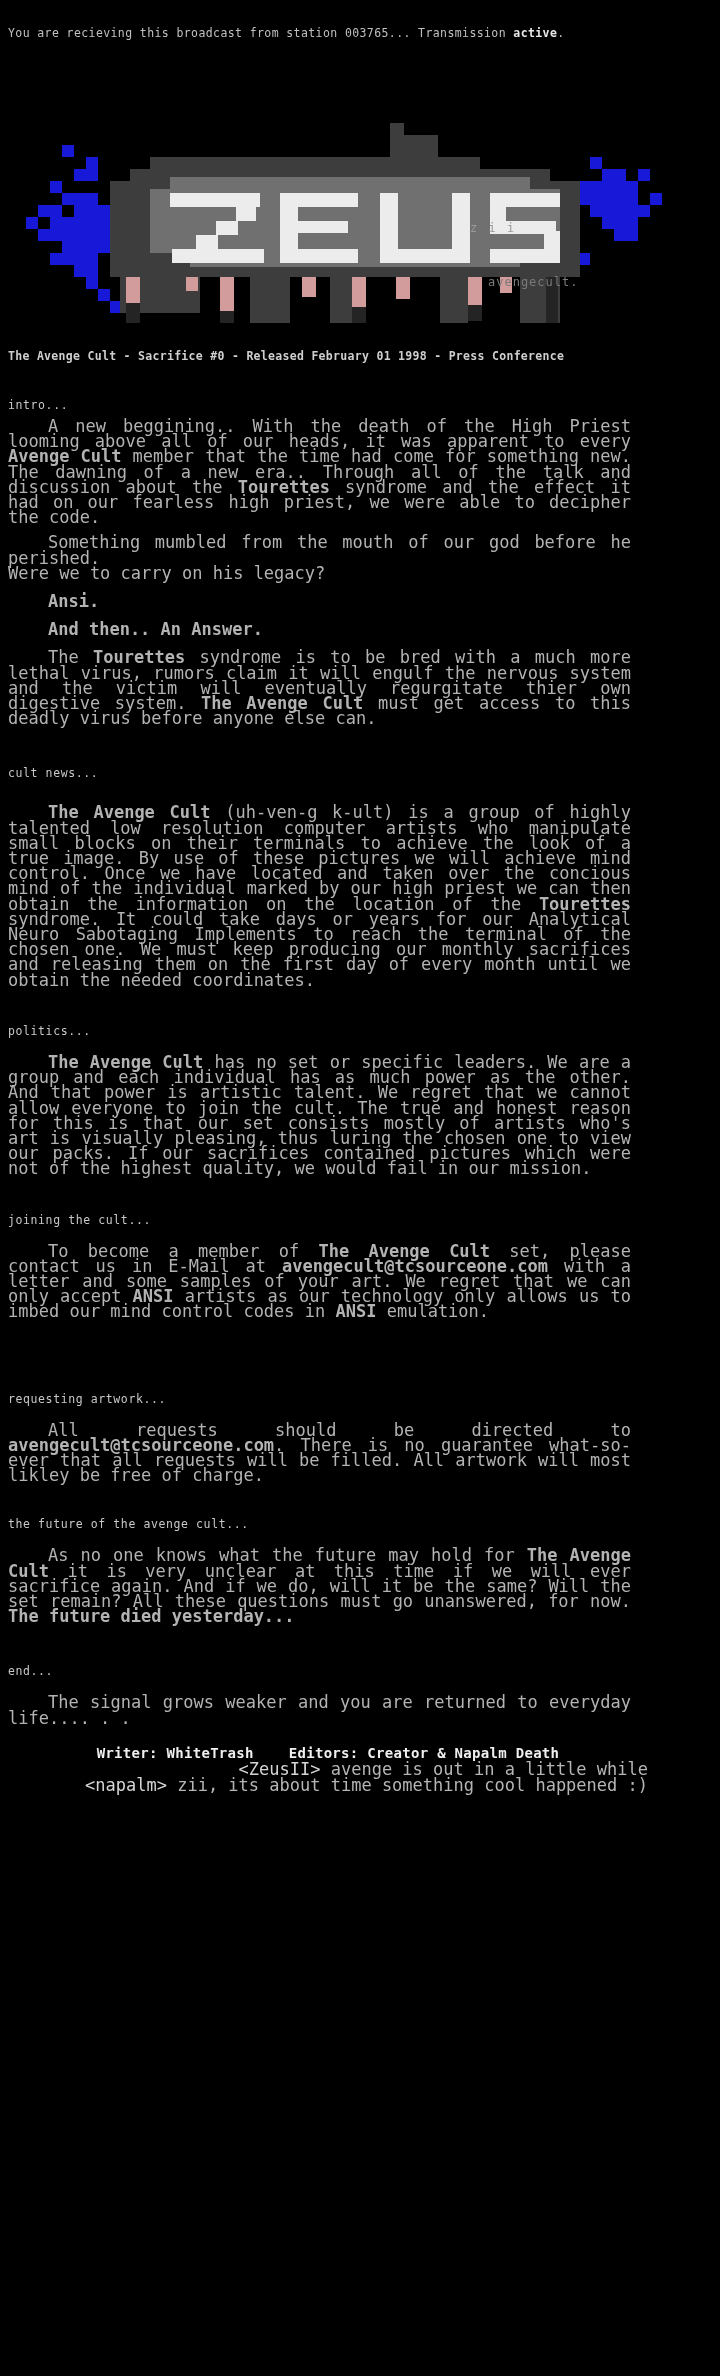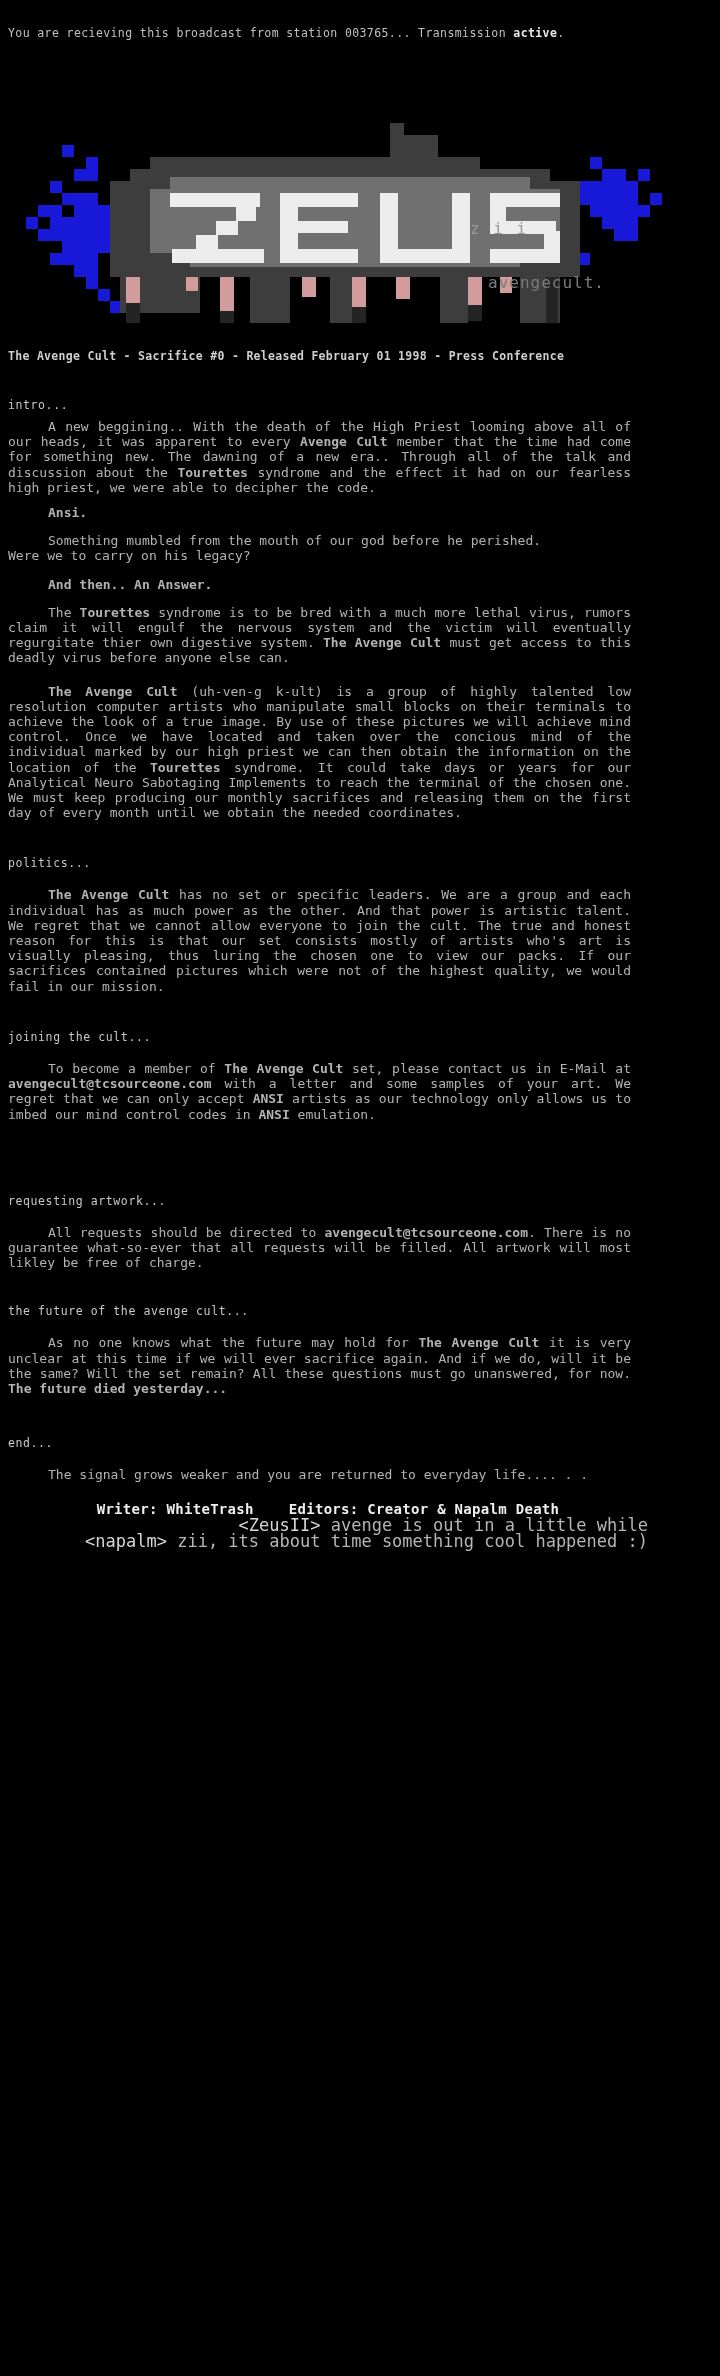--- a/index.html
+++ b/index.html
@@ -39,21 +39,21 @@
     margin-top: 12px;
     overflow: hidden;
   }
   .logo-canvas {
     position: absolute;
     left: 0; top: 0;
     width: 720px; height: 270px;
   }
   .logo-label {
     position: absolute;
-    font-size: 16px;
+    font-size: 12px;
     letter-spacing: 1px;
     color: #6e6e6e;
   }
   .logo-label.zii { left: 470px; top: 168px; color: #9a9a9a; letter-spacing: 2px;}
   .logo-label.url { left: 488px; top: 222px; color: #7b7b7b; letter-spacing: 1px;}
 
   
   .titleline {
     margin-top: 26px;
     padding: 0 8px;
@@ -71,21 +71,21 @@
     margin-bottom: 6px;
     color: #c8c8c8;
     font-size: 11.5px;
     letter-spacing: 0.6px;
   }
   p.body {
     margin: 0 17px 0 0;
     text-align: justify;
     text-justify: inter-word;
     color: #b3b3b3;
-    font-size: 13px;
+    font-size: 17px;
     line-height: 15.2px;
     text-indent: 40px;
   }
   p.body + p.body { margin-top: 13px; }
   p.ind-line { text-indent: 40px; }
   .gap-s { height: 10px; }
   .gap-m { height: 18px; }
 
   .credits {
     margin-top: 20px;
@@ -218,25 +218,26 @@
     <div class="logo-label url">avengecult.</div>
   </div>
 
   <div class="titleline">The Avenge Cult - Sacrifice #0 - Released February 01 1998 - Press Conference</div>
 
   <div class="section">
 
     <div class="sec-head">intro...</div>
     <p class="body">A new beggining.. With the death of  the  High Priest  looming above all of our heads, it was apparent to every <b>Avenge Cult</b>  member   that   the  time   had come for something new.  The  dawning of a new era.. Through  all  of  the talk and  discussion  about  the  <b>Tourettes</b>  syndrome  and the effect it had on our fearless high priest, we were able to decipher the code.</p>
     <div class="gap-s"></div>
+    <p class="body ind-line">Something mumbled from the mouth of our god before he perished.<br>Were we to carry on his legacy?</p>
     <p class="body ind-line"><b>Ansi.</b></p>
-    <p class="body ind-line">Something mumbled from the mouth of our god before he perished.<br>Were we to carry on his legacy?</p>
     <p class="body ind-line"><b>And then.. An Answer.</b></p>
     <p class="body">The <b>Tourettes</b> syndrome  is  to be bred  with a much more  lethal  virus, rumors claim it will engulf the nervous system and the  victim will  eventually regurgitate thier  own  digestive system.  <b>The Avenge Cult</b>  must get  access to this deadly virus before anyone else can.</p>
 
+    <div class="sec-head" style="margin-top:40px">cult news...</div>
     <div class="gap-m"></div>
     <p class="body"><b>The Avenge Cult</b> (uh-ven-g k-ult) is  a  group  of  highly   talented low resolution  computer  artists who  manipulate  small blocks on their  terminals to achieve  the  look of a true image.  By use of these pictures we will achieve mind control.  Once  we have located  and taken over  the concious  mind of the individual marked by our high  priest  we can  then  obtain the  information on the location of the  <b>Tourettes</b>  syndrome.  It  could take days  or years for our Analytical Neuro Sabotaging Implements to reach the terminal of the chosen one. We must keep producing our monthly sacrifices and  releasing them  on the first day of every month until we obtain the needed coordinates.</p>
 
     <div class="sec-head" style="margin-top:36px">politics...</div>
     <div class="gap-s"></div>
     <p class="body"><b>The Avenge Cult</b> has no set or specific  leaders.  We  are  a  group  and each individual has as much power as the  other.  And  that  power is  artistic talent.  We regret that we cannot  allow  everyone to join the cult.  The  true and honest reason for this is that our set  consists  mostly of  artists  who's art is visually pleasing, thus luring the  chosen one  to view  our  packs.  If our sacrifices contained pictures which were  not of  the  highest  quality, we would fail in our mission.</p>
 
     <div class="sec-head" style="margin-top:36px">joining the cult...</div>
     <div class="gap-s"></div>
     <p class="body">To become a member of <b>The Avenge Cult</b> set, please contact us in  E-Mail at <b>avengecult@tcsourceone.com</b> with a letter and some samples of  your  art.  We regret that we can only accept <b>ANSI</b> artists as our technology  only allows us to imbed our mind control codes in <b>ANSI</b> emulation.</p>

